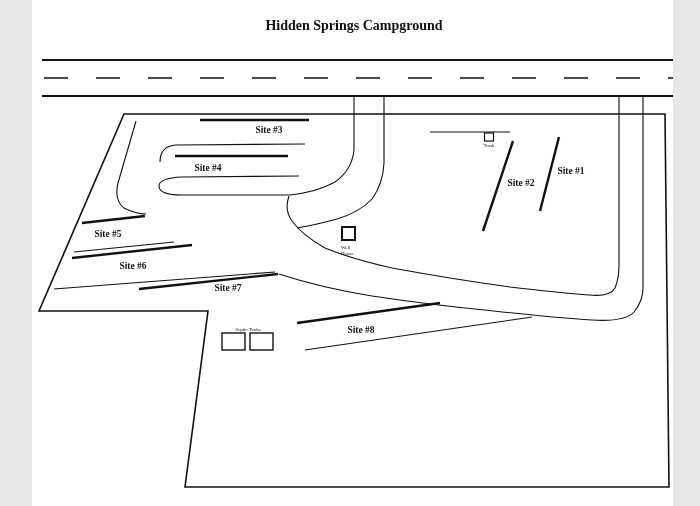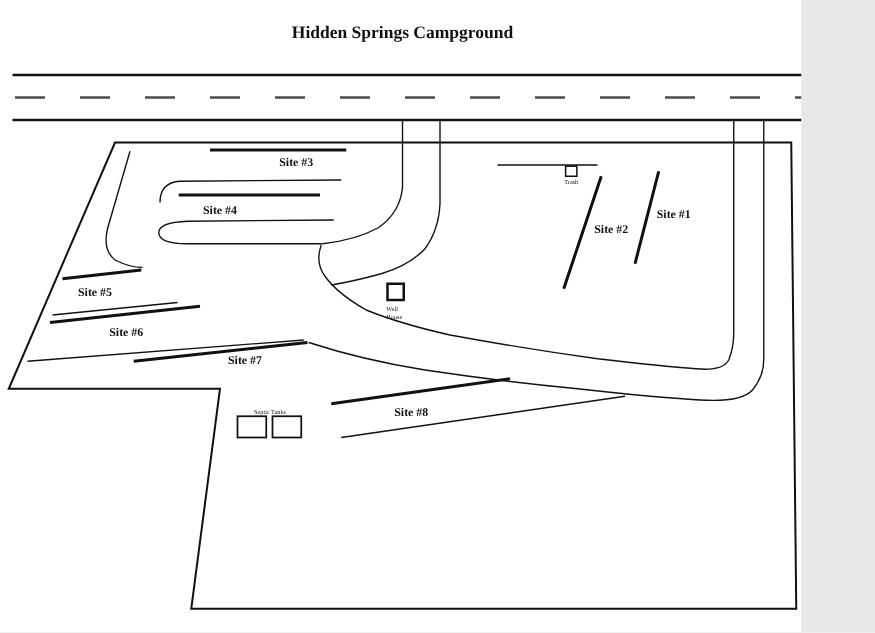--- a/index.html
+++ b/index.html
@@ -2,20 +2,21 @@
 <html style="--ink: #111111; --background: #ffffff; --road-centerline: #4d4d4d;"><head>
 <meta charset="utf-8">
 <style>
   html, body { margin: 0; padding: 0; background: #e8e8e8; }
   #page {
     position: relative;
     width: 641px; height: 506px;
     background: var(--background, #ffffff);
     font-family: "Liberation Serif", "DejaVu Serif", serif;
     overflow: hidden;
+    margin-left: 32px;
   }
   svg { display: block; }
   .ink     { stroke: var(--ink, #111111); fill: none; }
   .thick   { stroke-width: 2.4; }
   .med     { stroke-width: 2; }
   .thin    { stroke-width: 1.1; }
   .bound   { stroke-width: 1.6; }
   .dashline{ stroke: var(--road-centerline, #4d4d4d); stroke-width: 2; stroke-dasharray: 24 28; }
   .box     { fill: #ffffff; stroke: var(--ink, #111111); }
   text     { fill: var(--ink, #111111); stroke: none; font-family: "Liberation Serif", "DejaVu Serif", serif; }

